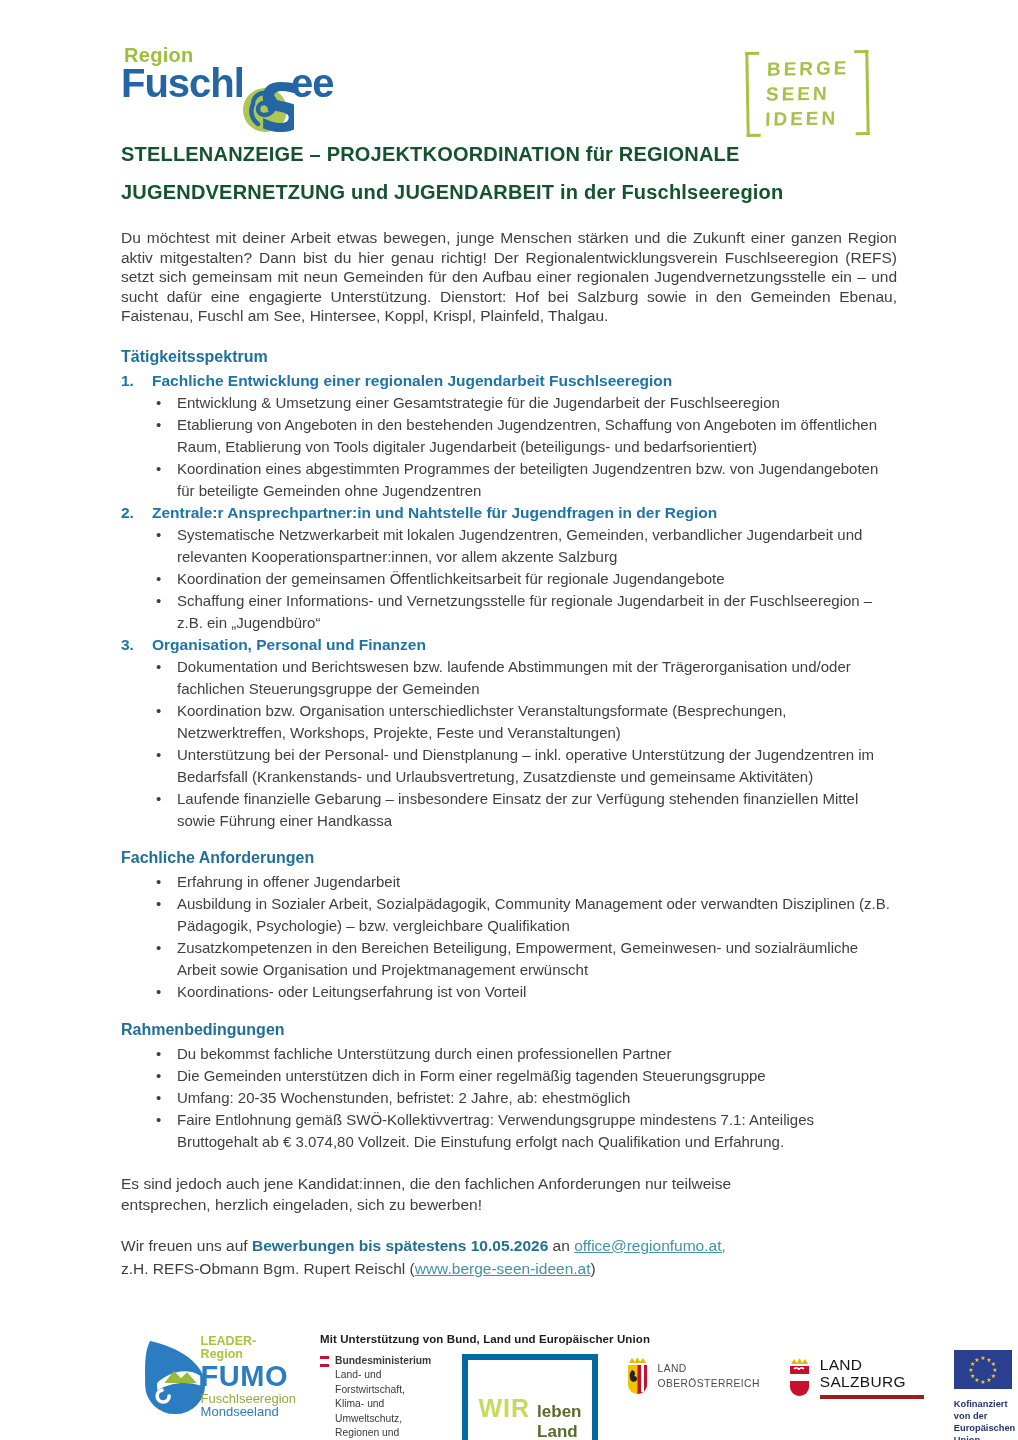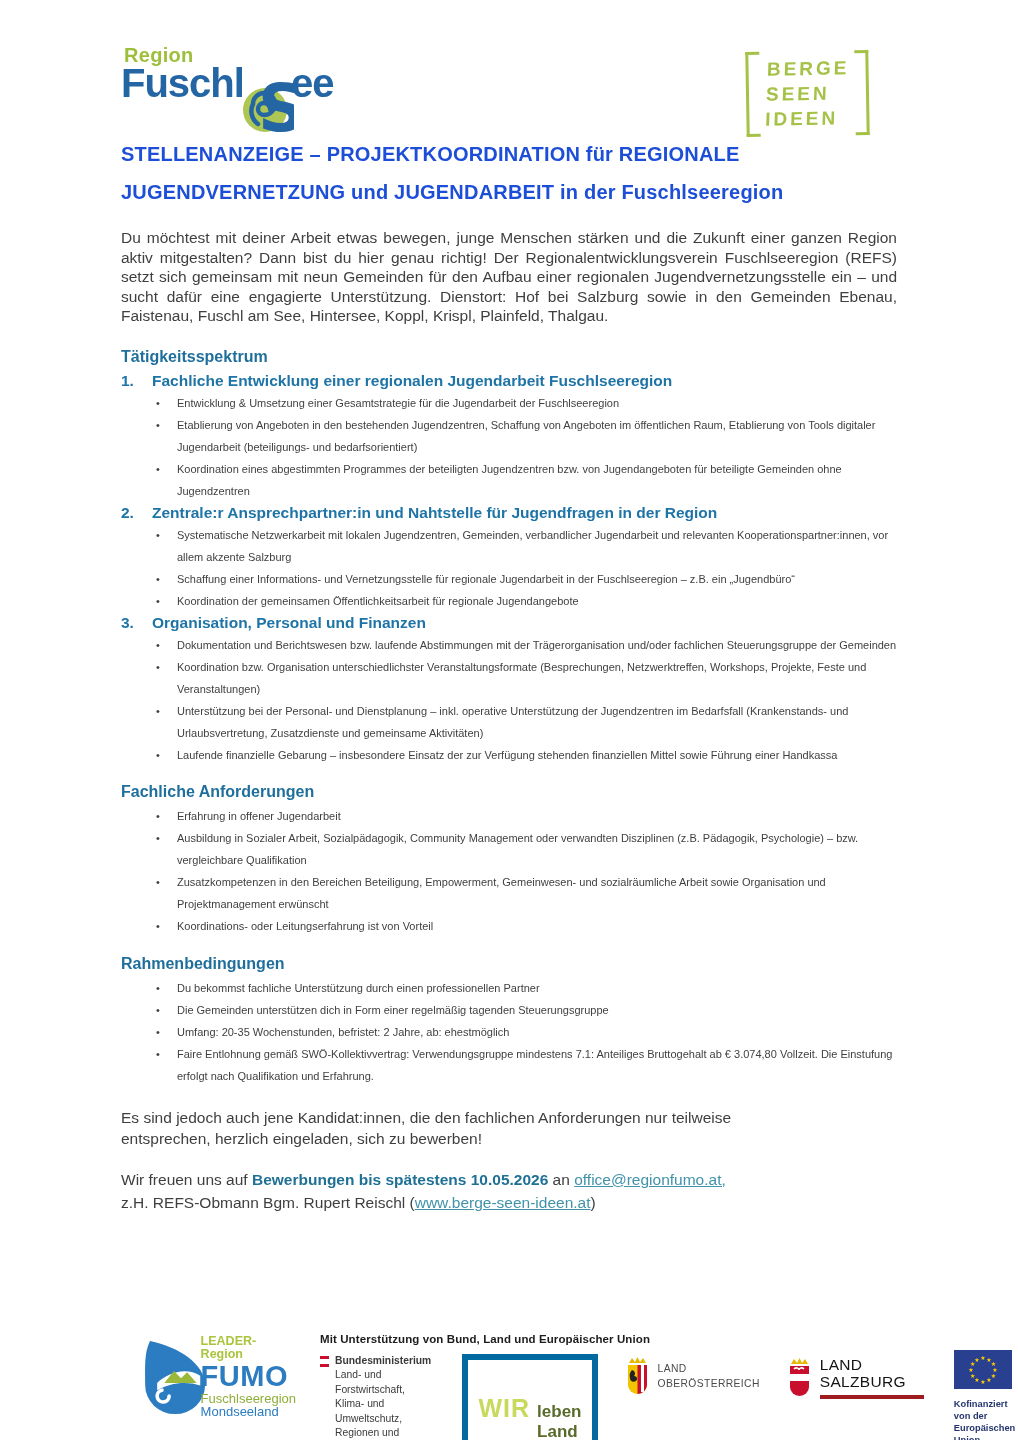--- a/index.html
+++ b/index.html
@@ -12,37 +12,37 @@
   .lf-top{color:#9ebf3b;font-weight:bold;font-size:20px;margin-left:3px;letter-spacing:.3px;}
   .lf-main{display:flex;color:#2465a4;font-weight:bold;font-size:40px;letter-spacing:-1px;margin-top:-2px;}
   .lf-mark{margin:0 -3px -9px -2px;}
   .logo-berge{display:flex;align-items:stretch;margin-top:6px;margin-right:28px;transform:rotate(-1deg);}
   .bracket{width:11px;}
   .bracket.l{border:3px solid #a5c247;border-right:none;}
   .bracket.r{border:3px solid #a5c247;border-left:none;}
   .lb-text{color:#a5c247;font-weight:bold;font-size:19px;letter-spacing:3px;line-height:1.32;padding:5px 6px;transform:skewX(-3deg);}
 
   
-  .doc-title{margin-top:24px;color:#1d4ed8;font-weight:bold;font-size:20px;line-height:38px;letter-spacing:.2px;}
+  .doc-title{margin-top:24px;color:#14532d;font-weight:bold;font-size:20px;line-height:38px;letter-spacing:.2px;}
 
   
   .intro{margin-top:17px;font-size:15.5px;line-height:19.5px;text-align:justify;}
   .closing{margin-top:20px;font-size:15.5px;line-height:21px;max-width:700px;}
   .apply{margin-top:19px;font-size:15.5px;line-height:23px;}
   .apply .deadline{color:#1f7095;font-weight:bold;}
   .apply a{color:#4293a9;text-decoration:underline;cursor:pointer;}
 
   
   .section{margin-top:20px;}
   .sec-heading{color:#1f6f9c;font-weight:bold;font-size:16px;line-height:22px;margin-bottom:2px;}
   .num-item{display:flex;}
   .num{width:31px;flex:none;color:#1e74a6;font-weight:bold;font-size:15.5px;line-height:22px;}
   .num-title{color:#1e74a6;font-weight:bold;font-size:15.5px;line-height:22px;}
   ul.bullets{margin:0;padding:0;list-style:none;}
-  ul.bullets li{position:relative;margin-left:33px;padding-left:23px;font-size:11px;line-height:22px;}
+  ul.bullets li{position:relative;margin-left:33px;padding-left:23px;font-size:15px;line-height:22px;}
   ul.bullets li::before{content:"\2022";position:absolute;left:2px;top:0;color:#3f3f3f;}
 
   
   .footer{position:absolute;left:0;top:1333px;width:1018px;box-sizing:border-box;padding-left:138px;display:flex;align-items:flex-start;}
   .fumo{display:flex;align-items:center;width:158px;flex:none;}
   .fumo-text{margin-left:-14px;line-height:1.05;}
   .fumo-leader{color:#a9c43d;font-weight:bold;font-size:12.5px;}
   .fumo-name{color:#2b7cc0;font-weight:bold;font-size:29px;letter-spacing:.5px;}
   .fumo-r1{color:#8fae3a;font-size:13px;}
   .fumo-r2{color:#2b7cc0;font-size:13px;}
@@ -115,22 +115,22 @@
       <li>Etablierung von Angeboten in den bestehenden Jugendzentren, Schaffung von Angeboten im öffentlichen Raum, Etablierung von Tools digitaler Jugendarbeit (beteiligungs- und bedarfsorientiert)</li>
       <li>Koordination eines abgestimmten Programmes der beteiligten Jugendzentren bzw. von Jugendangeboten für beteiligte Gemeinden ohne Jugendzentren</li>
     </ul>
 
     <div class="num-item">
       <span class="num">2.</span>
       <span class="num-title">Zentrale:r Ansprechpartner:in und Nahtstelle für Jugendfragen in der Region</span>
     </div>
     <ul class="bullets">
       <li>Systematische Netzwerkarbeit mit lokalen Jugendzentren, Gemeinden, verbandlicher Jugendarbeit und relevanten Kooperationspartner:innen, vor allem akzente Salzburg</li>
+      <li>Koordination der gemeinsamen Öffentlichkeitsarbeit für regionale Jugendangebote</li>
       <li>Schaffung einer Informations- und Vernetzungsstelle für regionale Jugendarbeit in der Fuschlseeregion – z.B. ein „Jugendbüro“</li>
-      <li>Koordination der gemeinsamen Öffentlichkeitsarbeit für regionale Jugendangebote</li>
     </ul>
 
     <div class="num-item">
       <span class="num">3.</span>
       <span class="num-title">Organisation, Personal und Finanzen</span>
     </div>
     <ul class="bullets">
       <li>Dokumentation und Berichtswesen bzw. laufende Abstimmungen mit der Trägerorganisation und/oder fachlichen Steuerungsgruppe der Gemeinden</li>
       <li>Koordination bzw. Organisation unterschiedlichster Veranstaltungsformate (Besprechungen, Netzwerktreffen, Workshops, Projekte, Feste und Veranstaltungen)</li>
       <li>Unterstützung bei der Personal- und Dienstplanung – inkl. operative Unterstützung der Jugendzentren im Bedarfsfall (Krankenstands- und Urlaubsvertretung, Zusatzdienste und gemeinsame Aktivitäten)</li>

